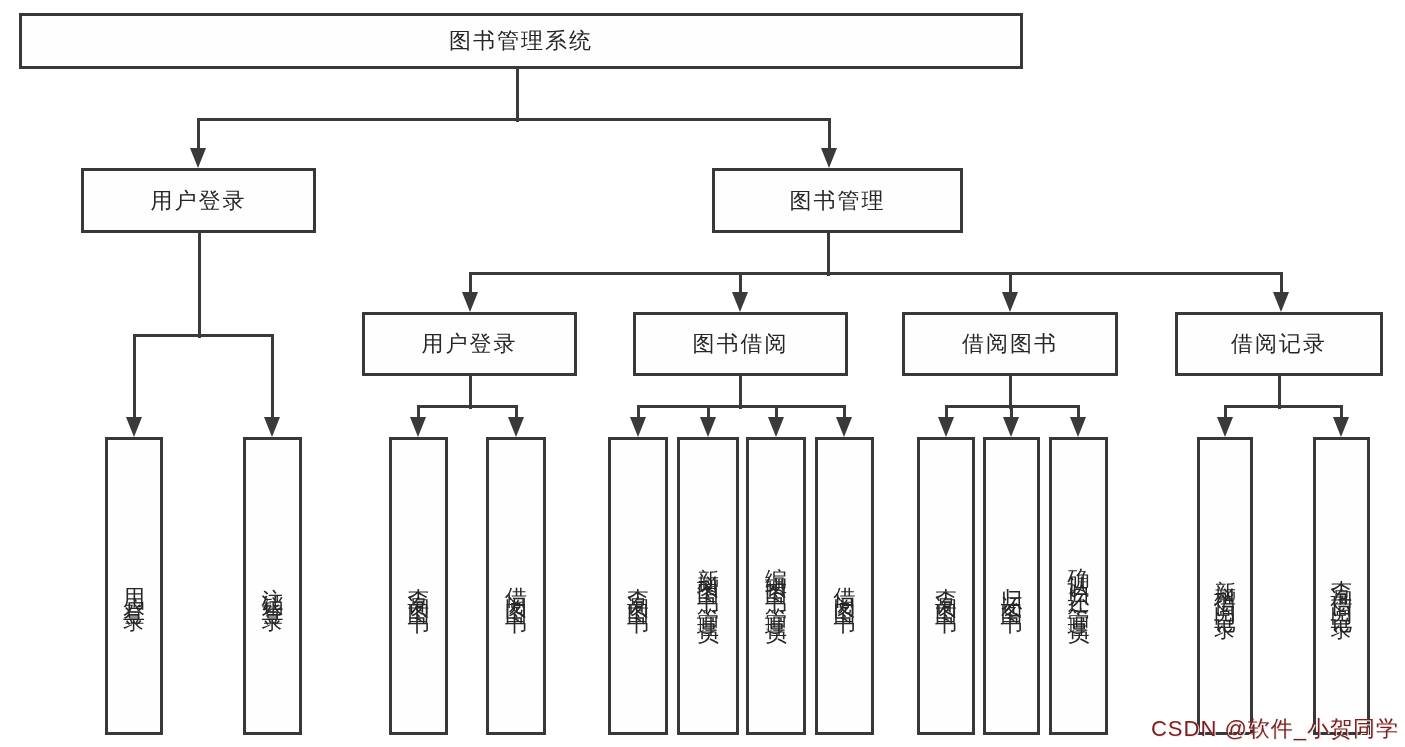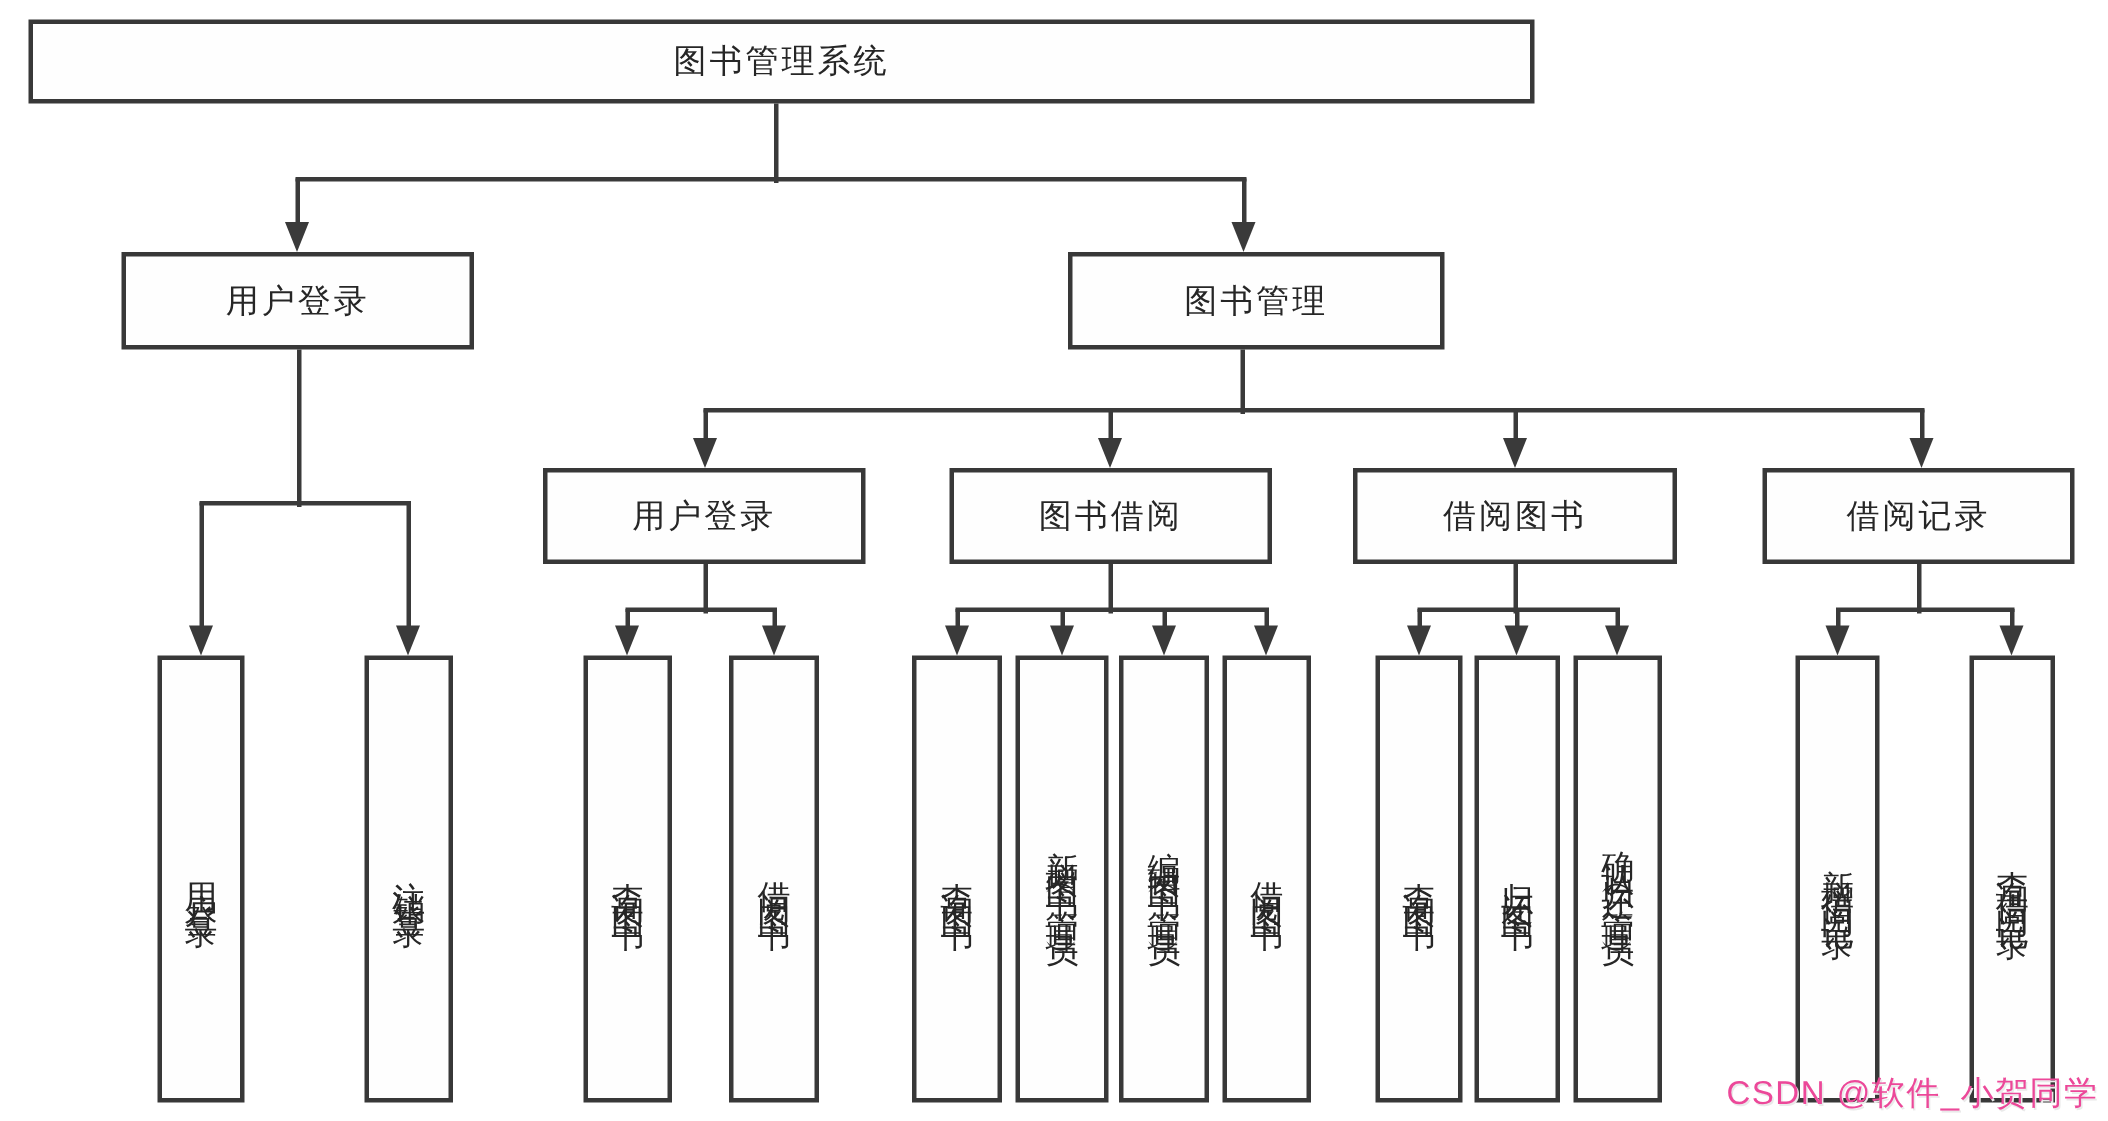--- a/index.html
+++ b/index.html
@@ -15,21 +15,21 @@
   .node.v span{
     writing-mode:vertical-rl;text-orientation:mixed;
     font-size:22px;letter-spacing:8px;line-height:1;color:#262626;white-space:nowrap;
   }
   .cl{position:absolute;background:#3a3a3a;}
   .ah{position:absolute;width:0;height:0;
       border-left:8px solid transparent;border-right:8px solid transparent;
       border-top:20px solid #3a3a3a;}
   .watermark{
     position:absolute;right:6px;bottom:3px;font-size:22px;letter-spacing:1px;
-    color:#ec4899;text-shadow:1px 1px 0 #eaeaea;white-space:nowrap;
+    color:#7f1d1d;text-shadow:1px 1px 0 #eaeaea;white-space:nowrap;
   }
 </style>
 </head>
 <body>
 
 <div class="stage">
 
   <div class="node h" style="left:19px;top:13px;width:1004px;height:56px;font-family:Liberation Serif, serif;">
     <span>图书管理系统</span>
   </div>

